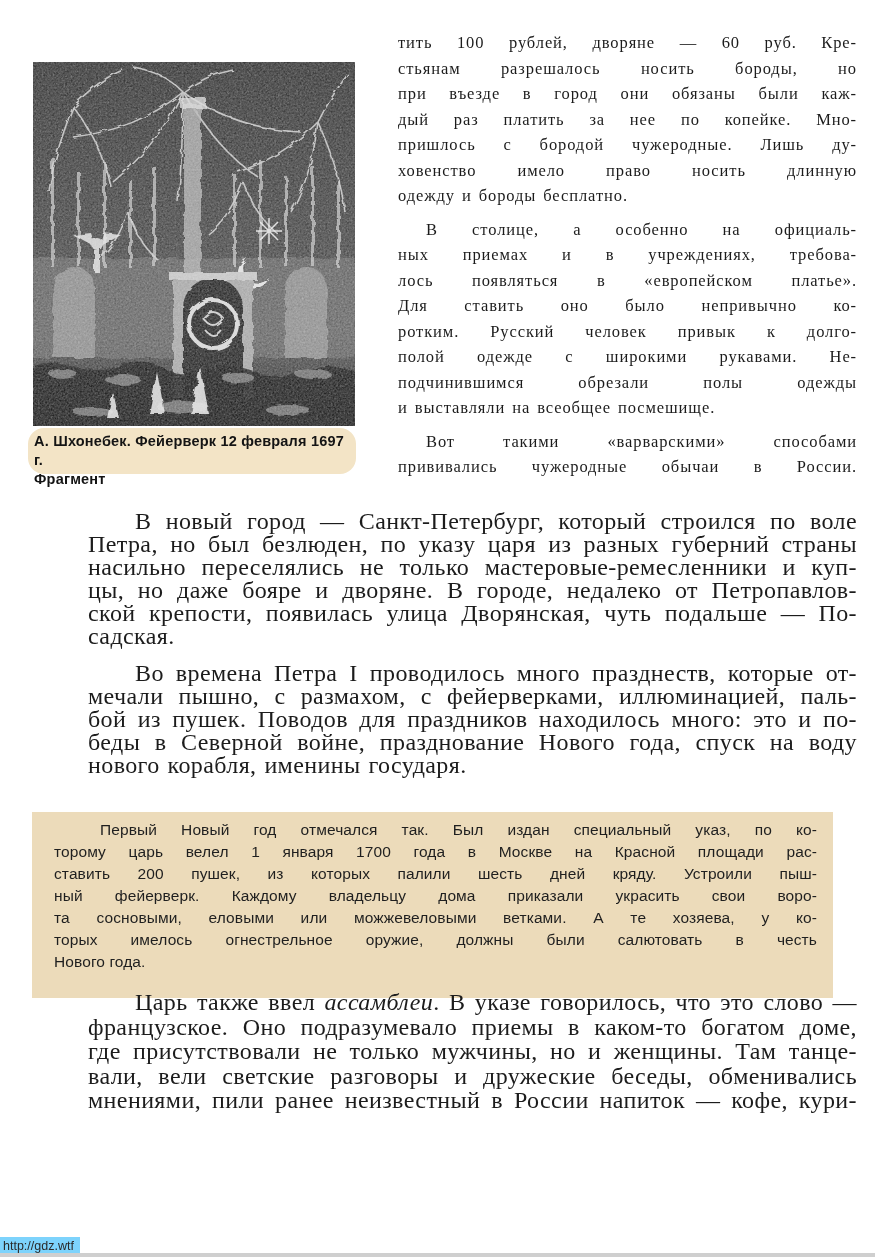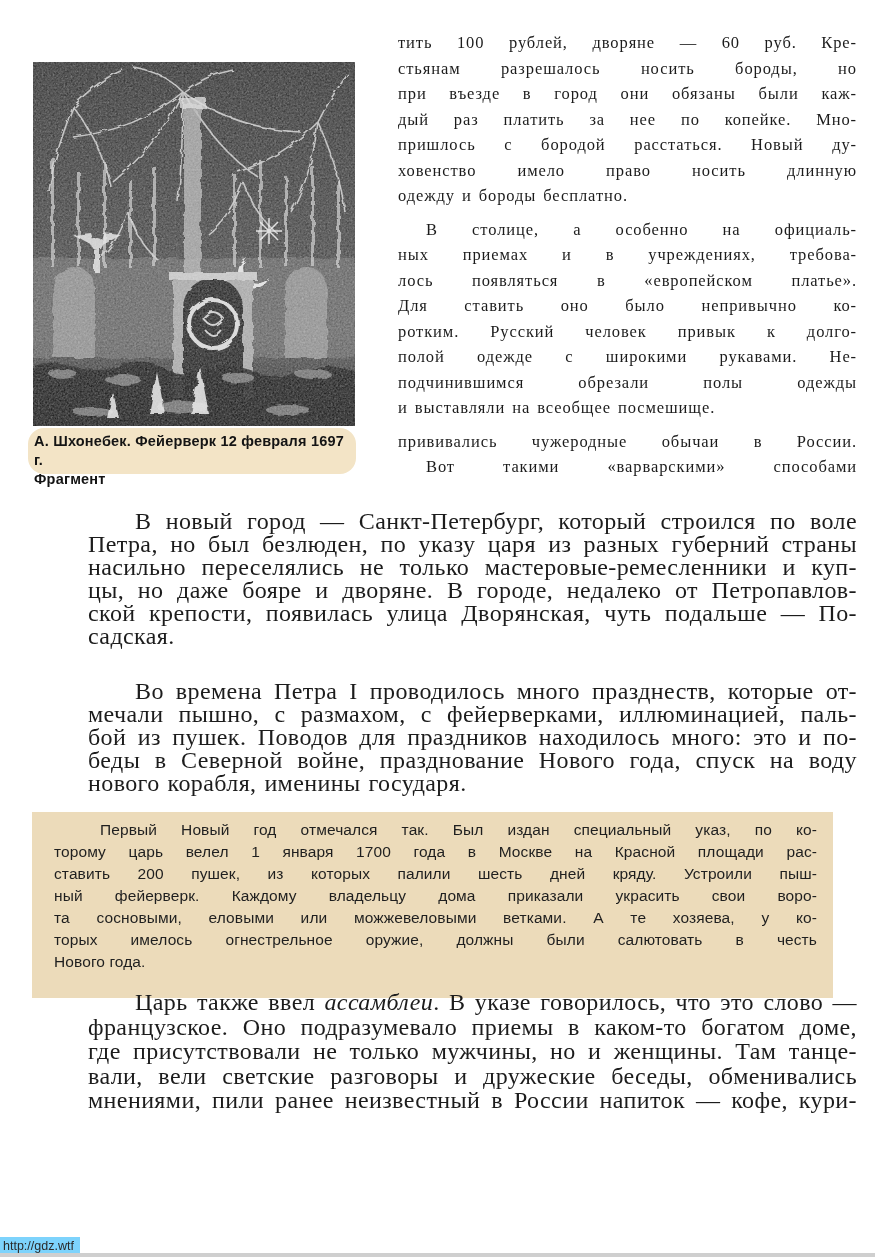--- a/index.html
+++ b/index.html
@@ -47,21 +47,21 @@
   .col .para + .para{margin-top:8px;}
   .col .line.indent{text-indent:28px;}
   
   .body-block{
     position:absolute;left:88px;width:769px;
     font-size:24px;line-height:23px;
     letter-spacing:0.4px;
     word-spacing:1.5px;
   }
   #body1{top:510px;}
-  #body1 .para + .para{margin-top:32px;}
+  #body1 .para + .para{margin-top:14px;}
   #body3{top:990px;line-height:24.5px;}
   .body-block .line.indent{text-indent:47px;}
   
   .insert-box{
     position:absolute;left:32px;top:812px;width:801px;height:186px;
     background:#ecdbba;
     box-sizing:border-box;
     padding:7px 16px 0 22px;
     font-family:"Liberation Sans", sans-serif;
     font-size:15.5px;line-height:22px;
@@ -198,37 +198,37 @@
     <div>А. Шхонебек. Фейерверк 12 февраля 1697 г.</div>
     <div>Фрагмент</div>
   </div>
 
   <div class="col">
     <div class="para">
         <div class="line"><span>тить 100 рублей, дворяне — 60 руб. Кре-</span></div>
         <div class="line"><span>стьянам разрешалось носить бороды, но</span></div>
         <div class="line"><span>при въезде в город они обязаны были каж-</span></div>
         <div class="line"><span>дый раз платить за нее по копейке. Мно-</span></div>
-        <div class="line"><span>пришлось с бородой расстаться. Новый ду-</span></div>
+        <div class="line"><span>пришлось с бородой чужеродные. Лишь ду-</span></div>
         <div class="line"><span>ховенство имело право носить длинную</span></div>
         <div class="line endline"><span>одежду и бороды бесплатно.</span></div>
       </div>
     <div class="para">
         <div class="line indent"><span>В столице, а особенно на официаль-</span></div>
         <div class="line"><span>ных приемах и в учреждениях, требова-</span></div>
         <div class="line"><span>лось появляться в «европейском платье».</span></div>
         <div class="line"><span>Для ставить оно было непривычно ко-</span></div>
         <div class="line"><span>ротким. Русский человек привык к долго-</span></div>
         <div class="line"><span>полой одежде с широкими рукавами. Не-</span></div>
         <div class="line"><span>подчинившимся обрезали полы одежды</span></div>
         <div class="line endline"><span>и выставляли на всеобщее посмешище.</span></div>
       </div>
     <div class="para">
+        <div class="line indent"><span>Вот такими «варварскими» способами</span></div>
         <div class="line"><span>прививались чужеродные обычаи в России.</span></div>
-        <div class="line indent"><span>Вот такими «варварскими» способами</span></div>
       </div>
   </div>
 
   <div id="body1" class="body-block">
     <div class="para">
         <div class="line indent"><span>В новый город — Санкт-Петербург, который строился по воле</span></div>
         <div class="line"><span>Петра, но был безлюден, по указу царя из разных губерний страны</span></div>
         <div class="line"><span>насильно переселялись не только мастеровые-ремесленники и куп-</span></div>
         <div class="line"><span>цы, но даже бояре и дворяне. В городе, недалеко от Петропавлов-</span></div>
         <div class="line"><span>ской крепости, появилась улица Дворянская, чуть подальше — По-</span></div>

